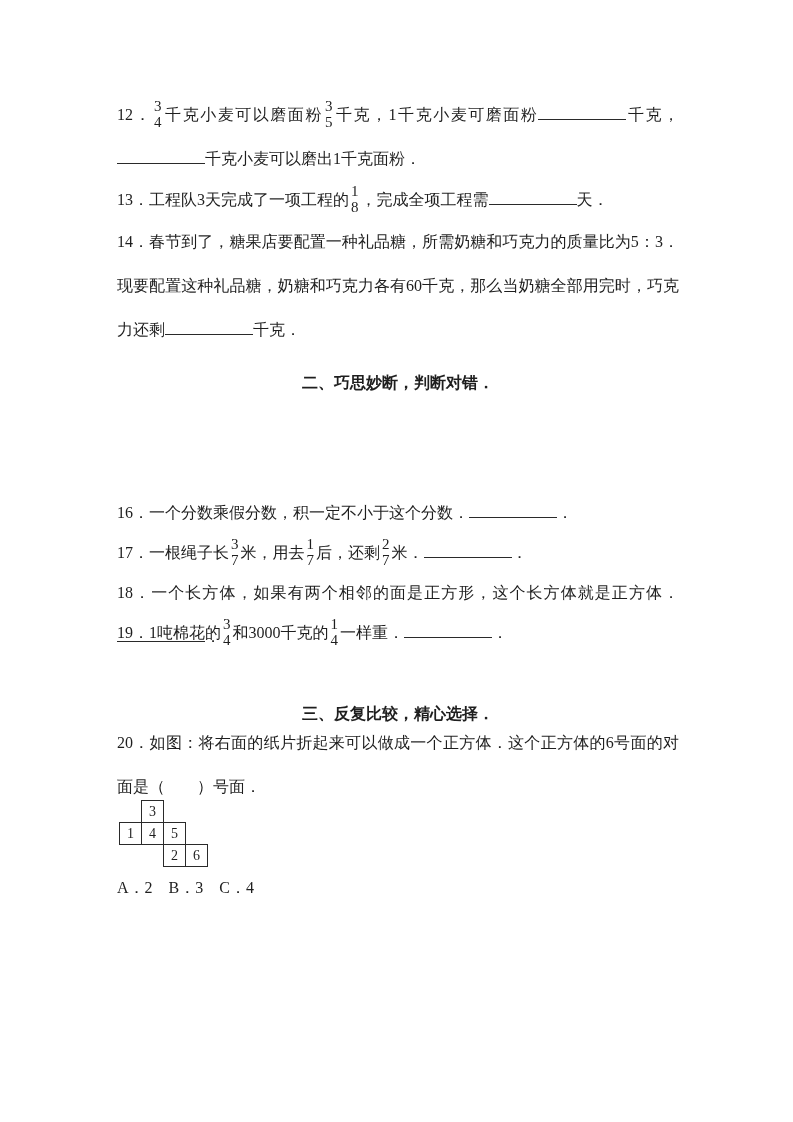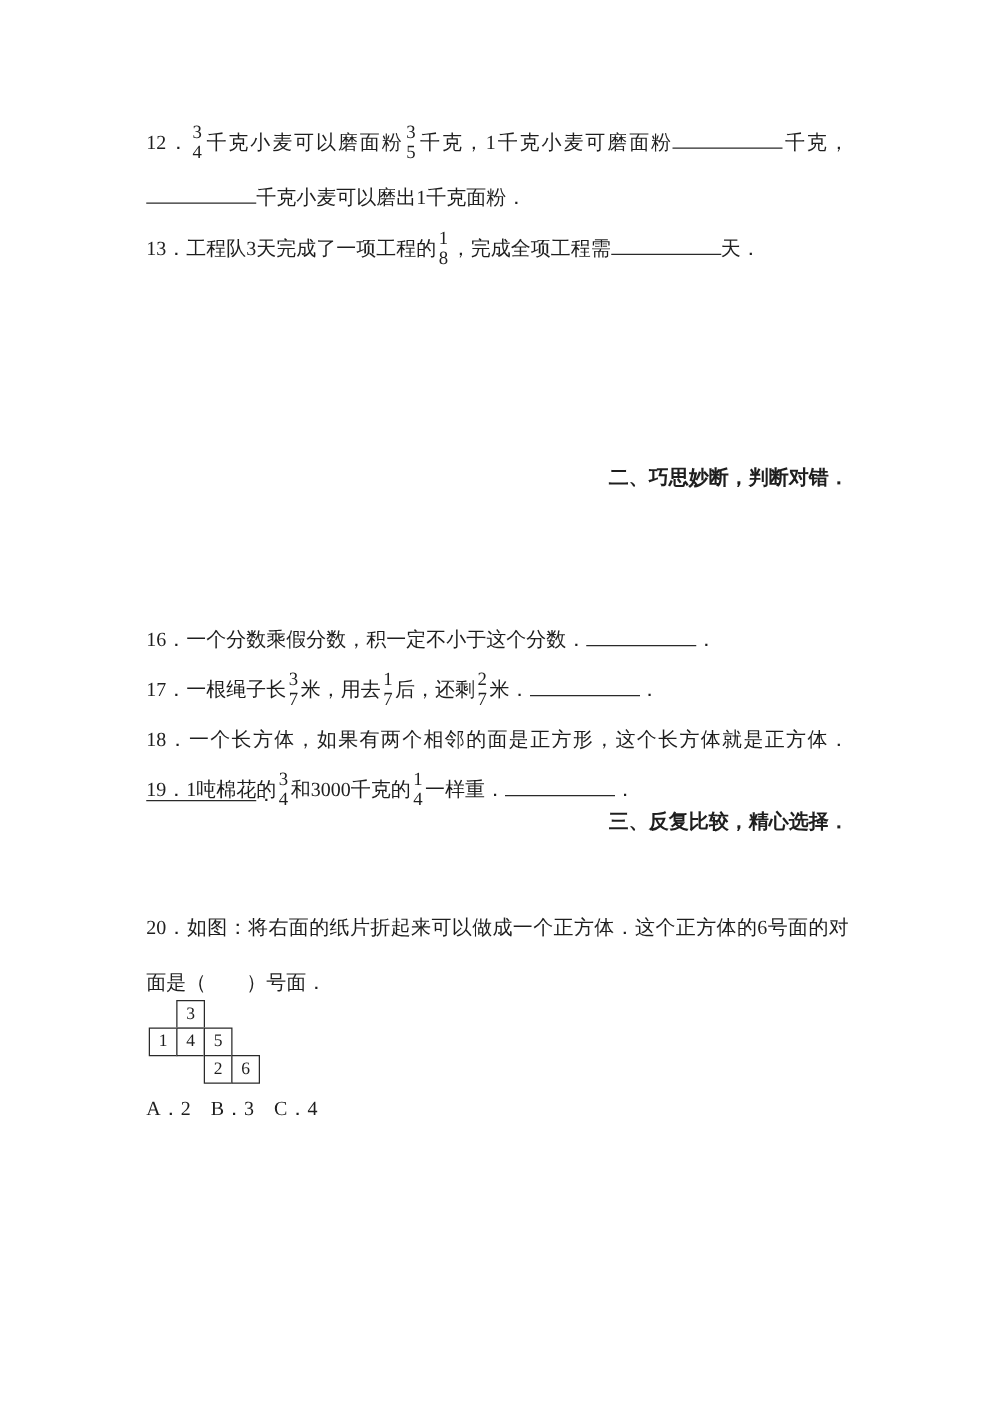--- a/index.html
+++ b/index.html
@@ -18,21 +18,21 @@
   .para {
     position: absolute;
     left: 117px;
     width: 562px;
     line-height: 44px;
     text-align: justify;
   }
   .heading {
     font-family: "Liberation Sans", sans-serif;
     font-weight: bold;
-    text-align: right;
+    text-align: center;
   }
   .blank {
     display: inline-block;
     width: 88px;
     height: 1em;
     border-bottom: 1px solid #2a2a2a;
     vertical-align: baseline;
   }
   .frac {
     display: inline-block;
@@ -65,29 +65,30 @@
   .options-wide .option + .option { margin-left: 16px; }
   .options-narrow .option + .option { margin-left: 25px; }
 </style>
 </head>
 <body>
 
 <div class="page">
 
   <div class="para" style="top:93px"><span>12．</span><span class="frac"><span>3</span><span>4</span></span><span>千克小麦可以磨面粉</span><span class="frac"><span>3</span><span>5</span></span><span>千克，1千克小麦可磨面粉</span><span class="blank"></span><span>千克，</span><span class="blank"></span><span>千克小麦可以磨出1千克面粉．</span></div>
   <div class="para" style="top:178px"><span>13．工程队3天完成了一项工程的</span><span class="frac"><span>1</span><span>8</span></span><span>，完成全项工程需</span><span class="blank"></span><span>天．</span></div>
+  <div class="para" style="top:220px"><span>14．春节到了，糖果店要配置一种礼品糖，所需奶糖和巧克力的质量比为5：3．现要配置这种礼品糖，奶糖和巧克力各有60千克，那么当奶糖全部用完时，巧克力还剩</span><span class="blank"></span><span>千克．</span></div>
 
   <div class="para heading" style="top:361px">二、巧思妙断，判断对错．</div>
 
   <div class="para" style="top:491px"><span>16．一个分数乘假分数，积一定不小于这个分数．</span><span class="blank"></span><span>．</span></div>
   <div class="para" style="top:531px"><span>17．一根绳子长</span><span class="frac"><span>3</span><span>7</span></span><span>米，用去</span><span class="frac"><span>1</span><span>7</span></span><span>后，还剩</span><span class="frac"><span>2</span><span>7</span></span><span>米．</span><span class="blank"></span><span>．</span></div>
   <div class="para" style="top:571px"><span>18．一个长方体，如果有两个相邻的面是正方形，这个长方体就是正方体．</span><span class="blank"></span><span>．</span></div>
   <div class="para" style="top:611px"><span>19．1吨棉花的</span><span class="frac"><span>3</span><span>4</span></span><span>和3000千克的</span><span class="frac"><span>1</span><span>4</span></span><span>一样重．</span><span class="blank"></span><span>．</span></div>
 
-  <div class="para heading" style="top:636px">三、反复比较，精心选择．</div>
+  <div class="para heading" style="top:692px">三、反复比较，精心选择．</div>
 
   <div class="para" style="top:721px"><span>20．如图：将右面的纸片折起来可以做成一个正方体．这个正方体的6号面的对面是（　　）号面．</span></div>
 
   <div class="net">
       <div class="net-cell" style="left: 22px; top: 0px;">3</div>
       <div class="net-cell" style="left: 0px; top: 22px;">1</div>
       <div class="net-cell" style="left: 22px; top: 22px;">4</div>
       <div class="net-cell" style="left: 44px; top: 22px;">5</div>
       <div class="net-cell" style="left: 44px; top: 44px;">2</div>
       <div class="net-cell" style="left: 66px; top: 44px;">6</div>

